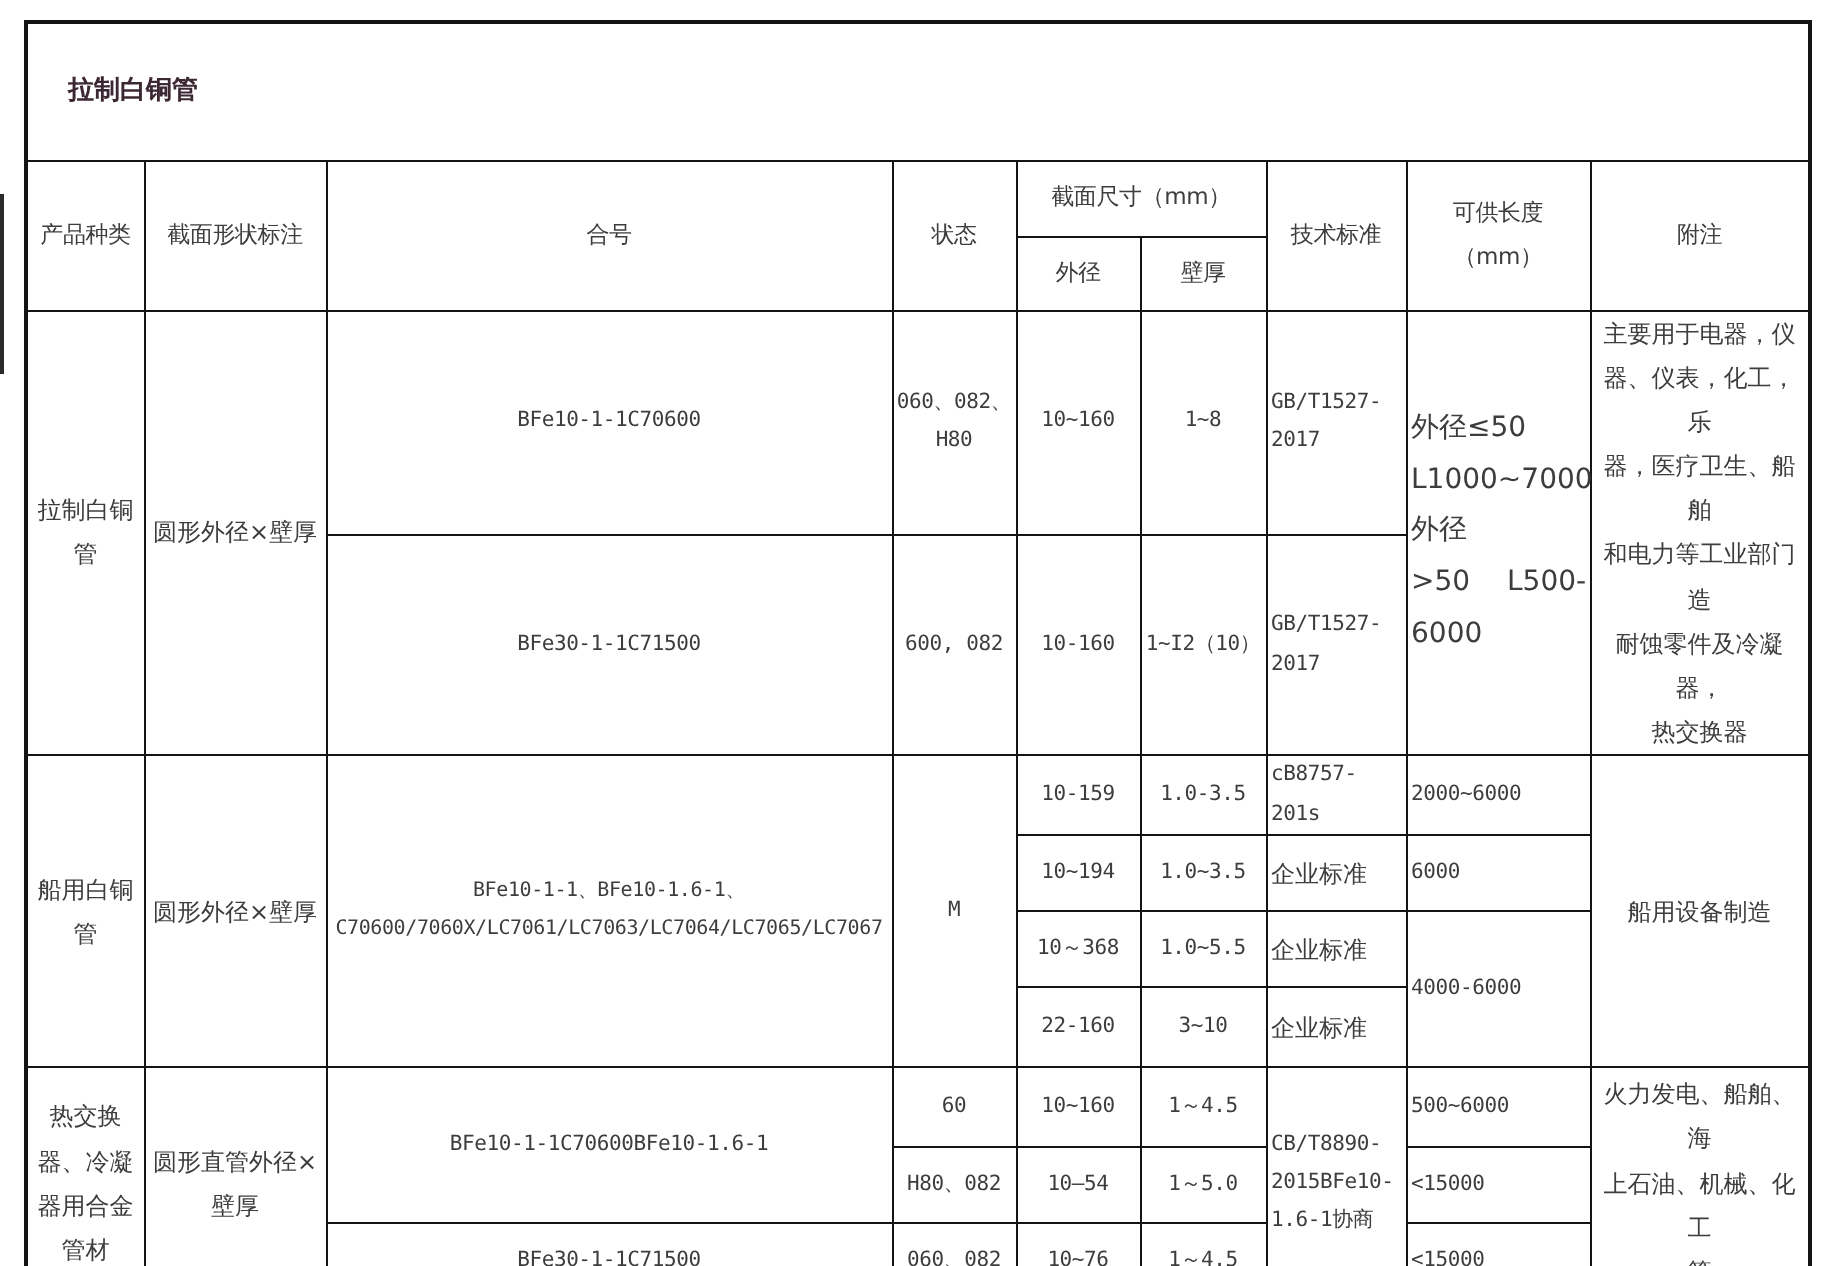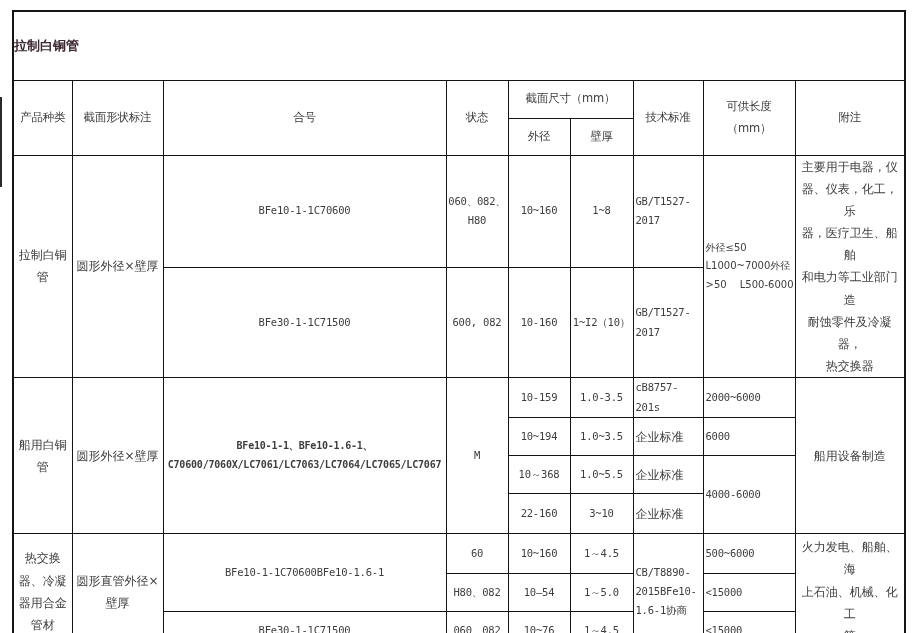--- a/index.html
+++ b/index.html
@@ -4,26 +4,26 @@
 <style>
   html,body{margin:0;padding:0;background:#fff;}
   #page{position:relative;width:919px;height:633px;background:#fff;overflow:hidden;
         font-family:"DejaVu Sans",sans-serif;color:#3d3d3d;}
   
   .edge-frag{position:absolute;left:0;top:97px;width:2px;height:90px;background:#2a2a2a;}
   table.spec{position:absolute;left:12px;top:10px;width:892px;border-collapse:collapse;
         table-layout:fixed;border:2px solid #141414;background:#fff;}
   td{border:1px solid #141414;text-align:center;vertical-align:middle;
      padding:0 1px;font-size:12px;line-height:1.85;white-space:pre-line;}
-  .title-cell{text-align:left;padding-left:0;font-weight:bold;font-size:13px;color:#3c2833;}
+  .title-cell{text-align:left;padding-left:20px;font-weight:bold;font-size:13px;color:#3c2833;}
   .th{font-size:11.5px;letter-spacing:-0.2px;}
   .num{font-family:"DejaVu Sans Mono",monospace;font-size:10.5px;letter-spacing:-0.2px;}
-  .grade-long{font-size:10px;font-weight:bold;}
+  .grade-long{font-size:10px;}
   .tl{text-align:left;padding-left:2px;}
-  .mixed{font-size:10px;}
+  .mixed{font-size:14px;}
   .remark{font-size:12px;line-height:1.85;}
   .ft{font-size:16px;}
   tr.rt{height:69px;} tr.rh1{height:38px;} tr.rh2{height:37px;}
   tr.ra{height:78px;} tr.rb{height:77px;}
   tr.rc{height:38px;} tr.rc4{height:40px;}
   tr.rd{height:40px;} tr.re{height:38px;} tr.rf{height:38px;}
   tr.rg{height:42px;}
 </style>
 </head>
 <body>

